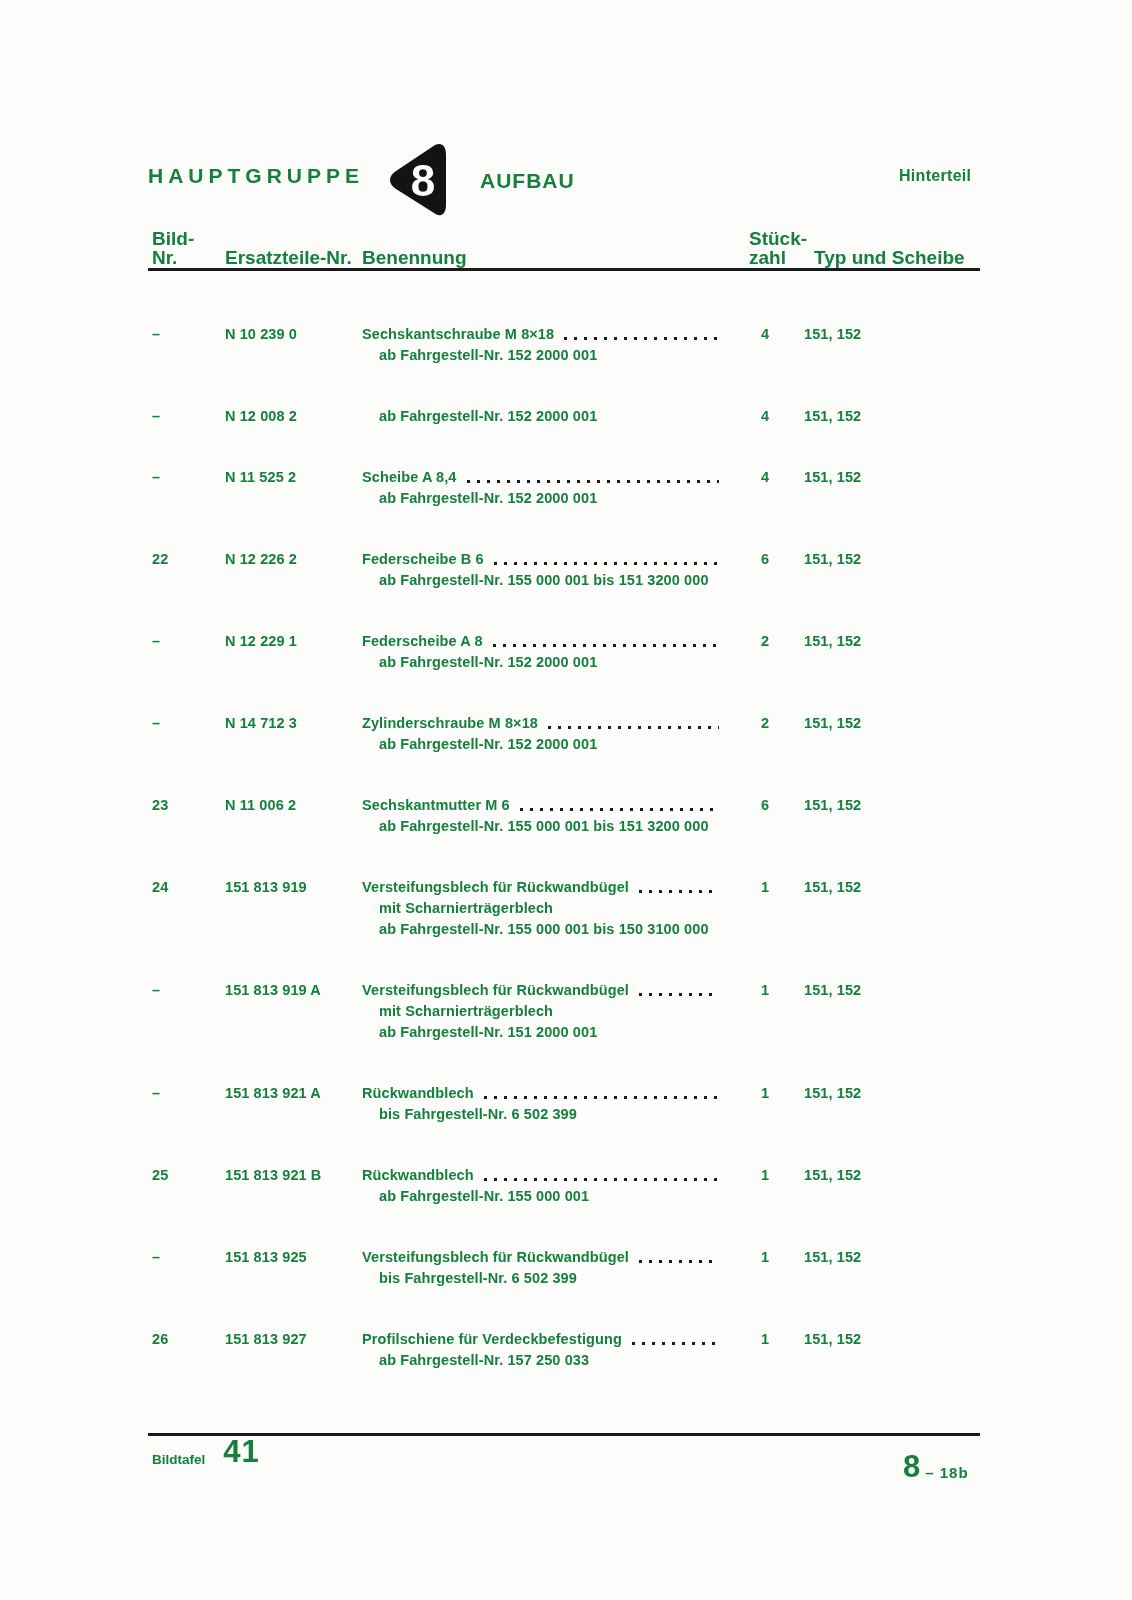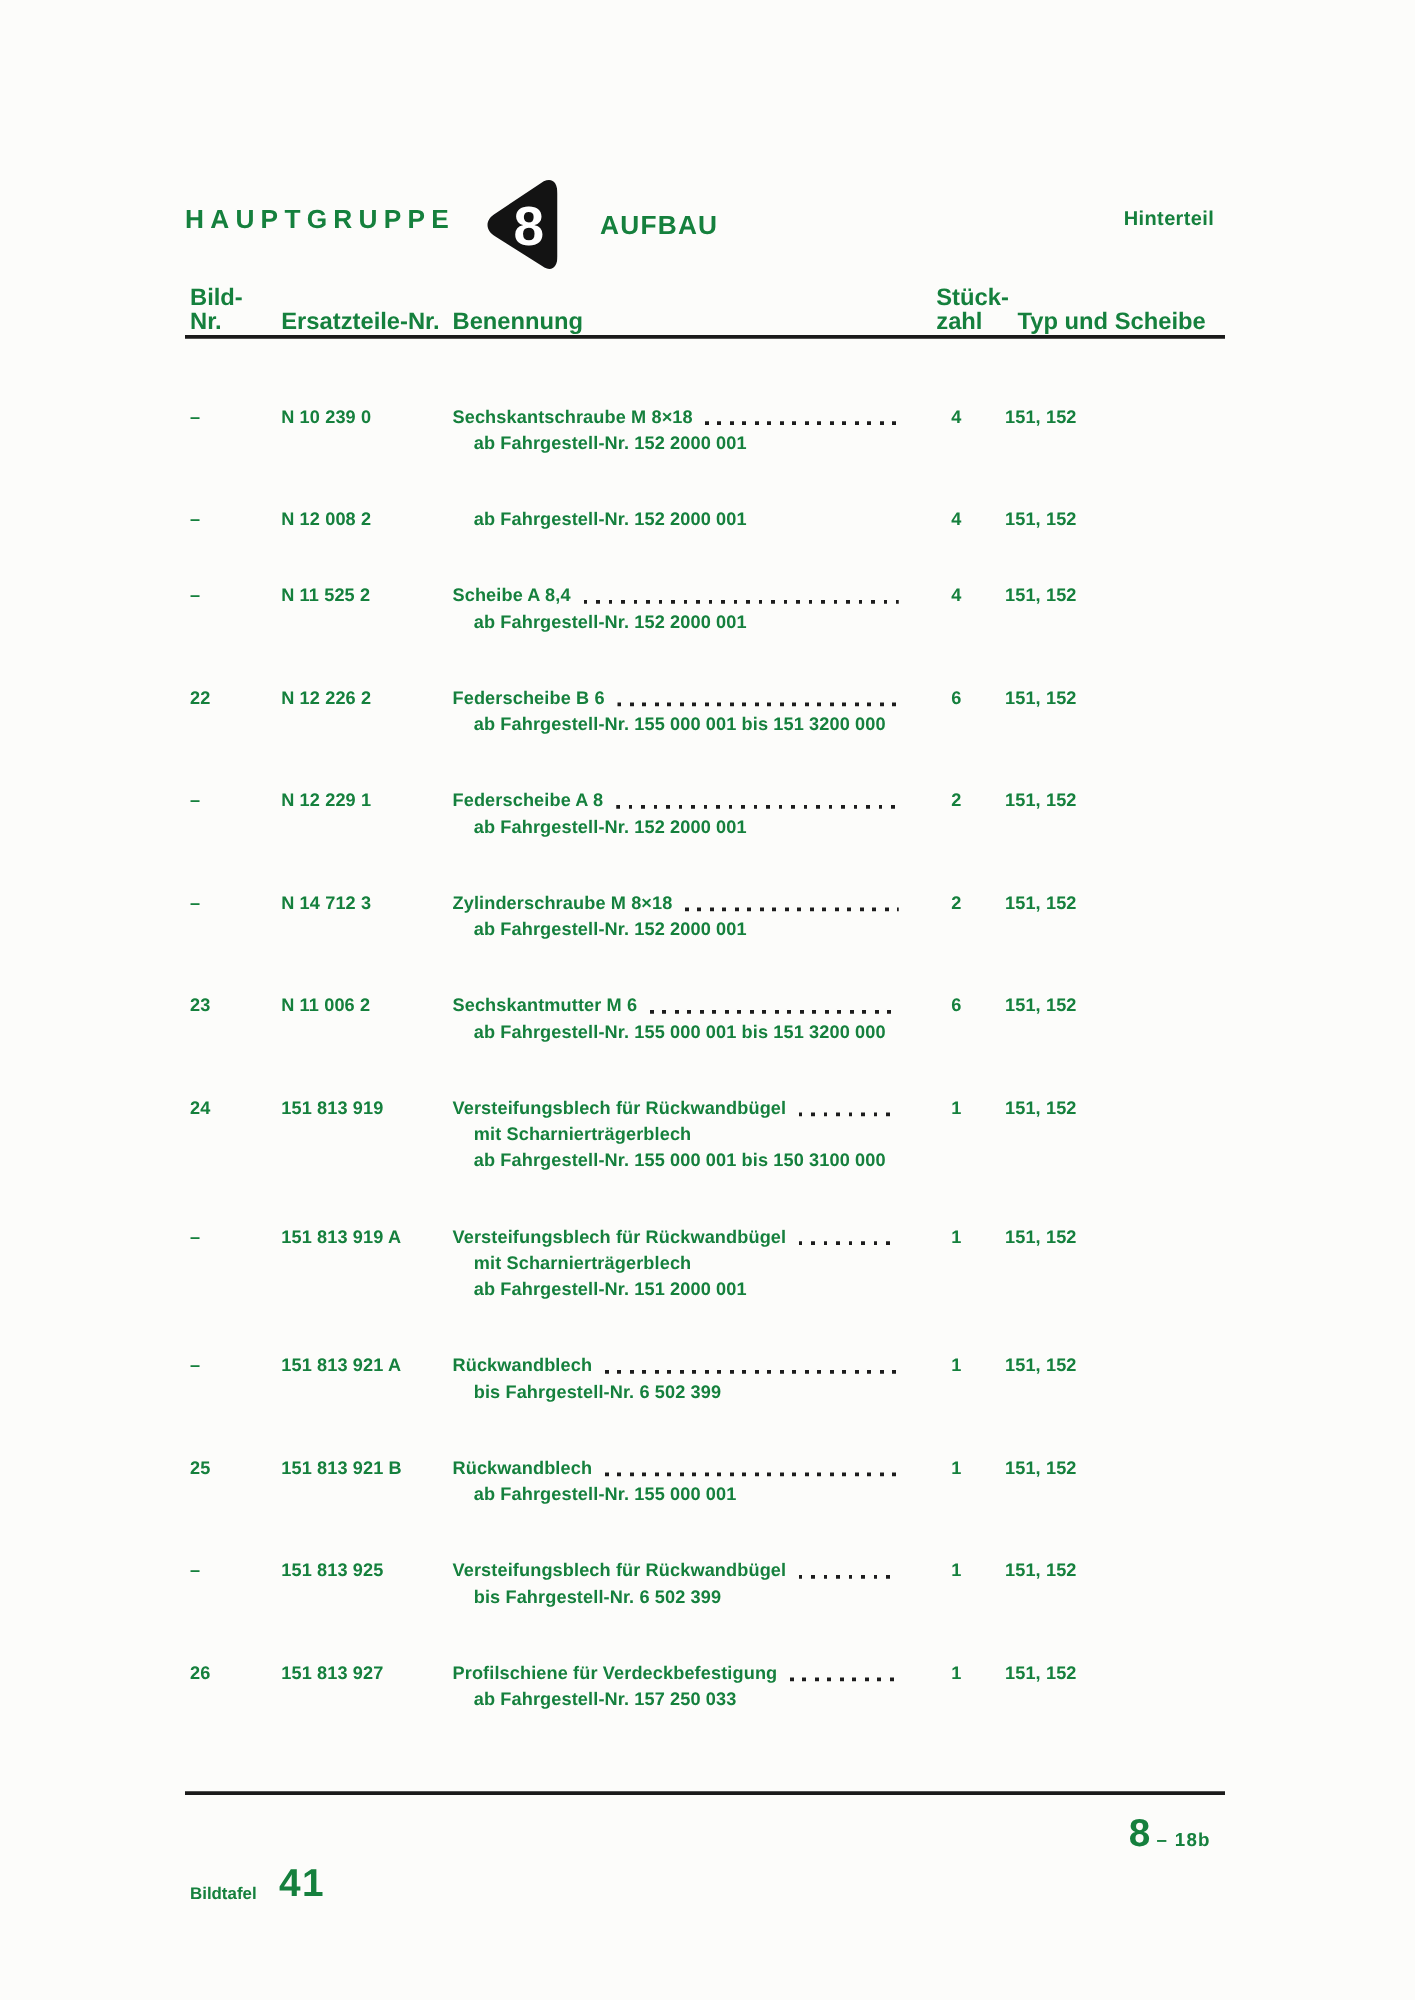--- a/index.html
+++ b/index.html
@@ -60,21 +60,21 @@
   .desc-name { white-space:nowrap; }
   .leader {
     flex:1; height:3px;
     margin:0 30px 5px 10px;
     background:repeating-linear-gradient(to right, #1c1c1c 0 3px, transparent 3px 10px);
   }
   .note { padding-left:17px; white-space:nowrap; }
 
   
   .footer-left {
-    position:absolute; left:152px; top:1489px;
+    position:absolute; left:152px; top:1434px;
     display:flex; align-items:flex-end;
   }
   .plate-label { font-size:13.5px; font-weight:bold; padding-bottom:3px; }
   .plate-number { font-size:31px; font-weight:bold; margin-left:18px; letter-spacing:1px; }
   .footer-right {
     position:absolute; left:903px; top:1449px;
     display:flex; align-items:flex-end;
   }
   .page-number { font-size:31px; font-weight:bold; }
   .page-suffix { font-size:15px; font-weight:bold; margin-left:5px; padding-bottom:4px; letter-spacing:1px; }

